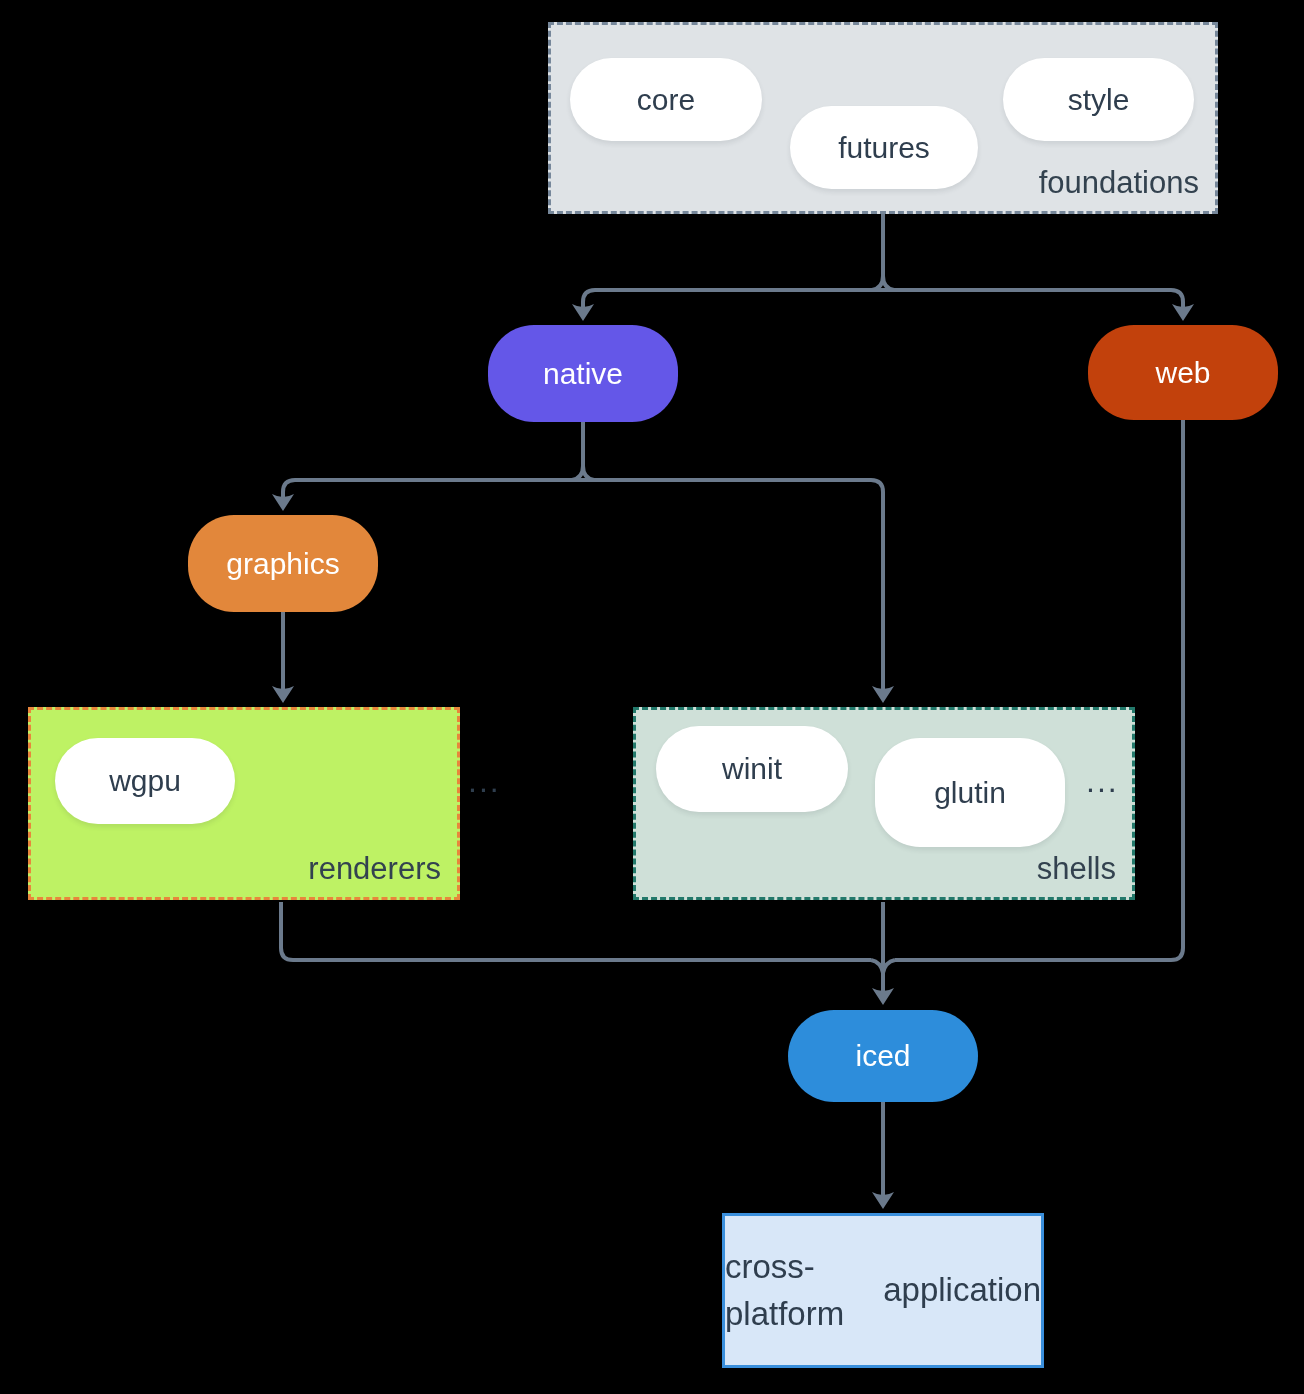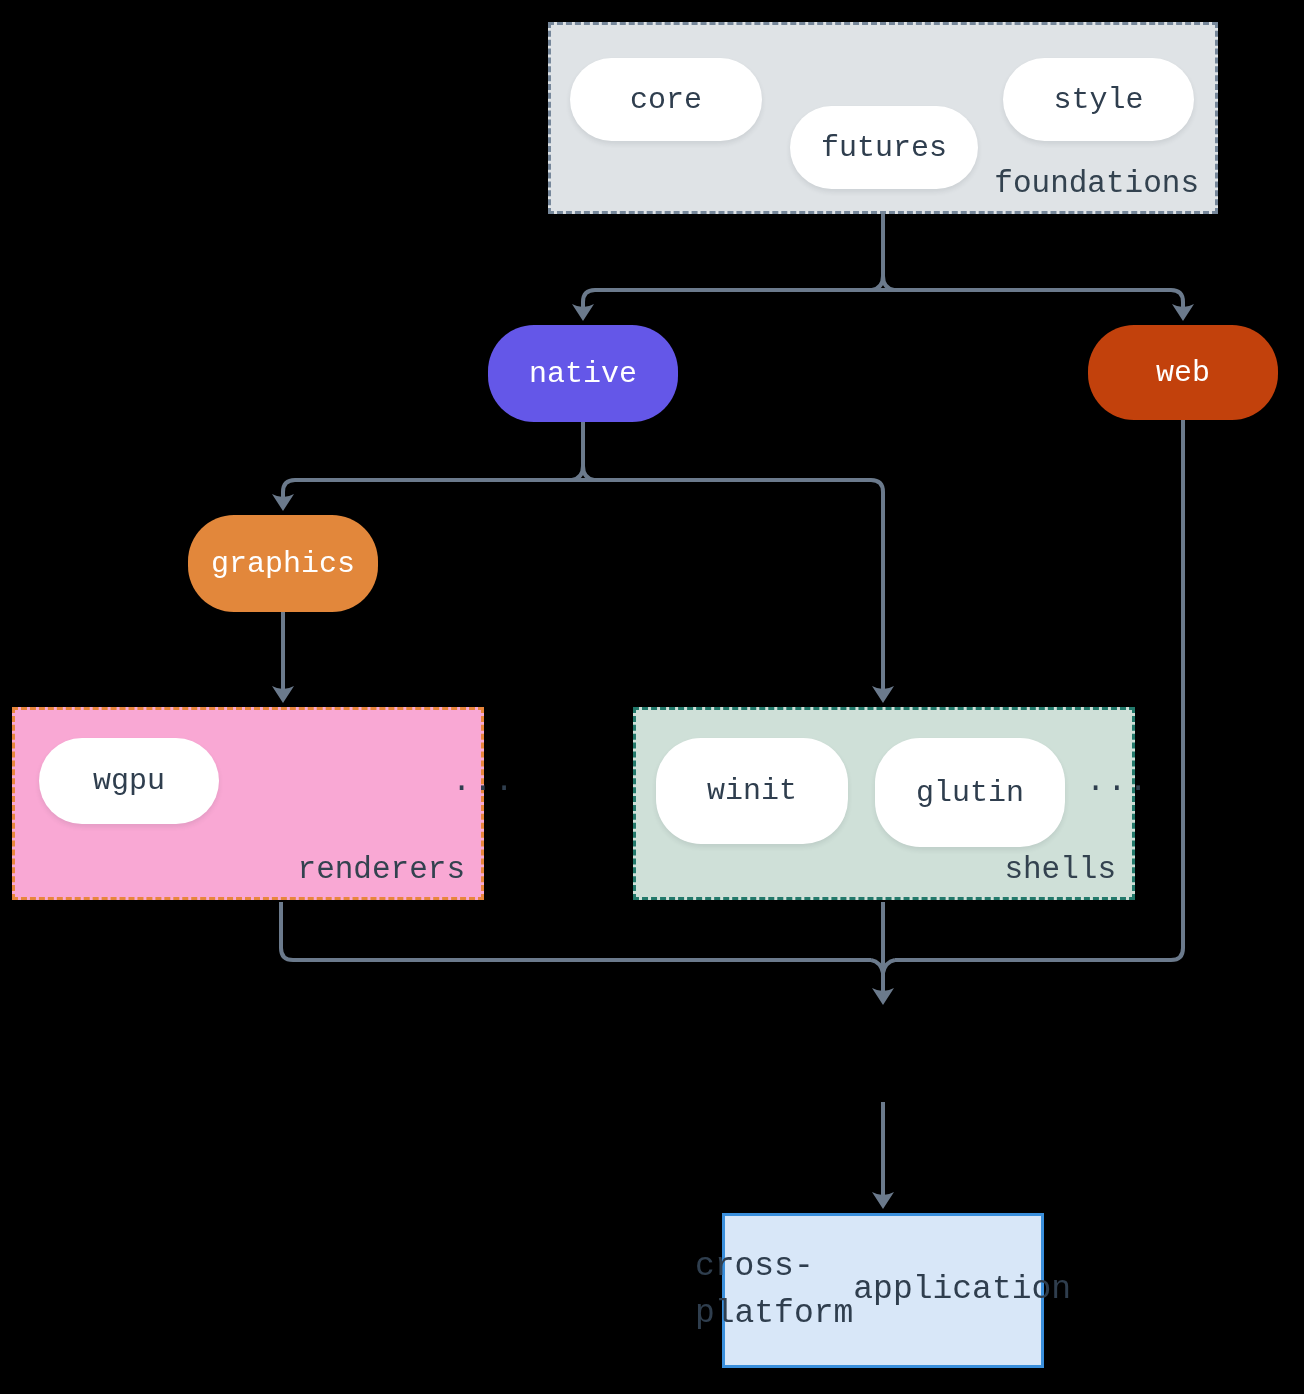--- a/index.html
+++ b/index.html
@@ -1,33 +1,33 @@
 <!DOCTYPE html>
 <html><head>
 <meta charset="utf-8">
 <style>
   html,body{margin:0;padding:0;background:#000;}
   .canvas{
     position:relative;
     width:1304px;height:1394px;
     background:#000;
-    font-family:Liberation Mono, monospace;
+    font-family:Liberation Sans, sans-serif;
     overflow:hidden;
   }
   svg.edges{position:absolute;left:0;top:0;width:1304px;height:1394px;}
 
   
   .group{position:absolute;box-sizing:border-box;}
   .group-foundations{
     left:548px;top:22px;width:670px;height:192px;
     background:#dfe3e6;border:3px dashed #76879a;
   }
   .group-renderers{
-    left:12px;top:707px;width:472px;height:193px;
-    background:#f9a8d4;border:3px dashed #e8863c;
+    left:28px;top:707px;width:432px;height:193px;
+    background:#bef264;border:3px dashed #e8863c;
   }
   .group-shells{
     left:633px;top:707px;width:502px;height:193px;
     background:#cfe0d8;border:3px dashed #23796b;
   }
   .group-label{
     position:absolute;right:16px;bottom:10px;
     font-size:31px;color:#33424f;
   }
 
@@ -113,25 +113,26 @@
 
   <div class="node node-graphics">graphics</div>
 
   <div class="group group-renderers">
     <div class="pill" style="left:24px;top:28px;width:180px;height:86px;">wgpu</div>
     <div class="ellipsis" style="left:437px;top:53px;">...</div>
     <div class="group-label">renderers</div>
   </div>
 
   <div class="group group-shells">
-    <div class="pill" style="left:20px;top:28px;width:192px;height:106px;">winit</div>
+    <div class="pill" style="left:20px;top:16px;width:192px;height:86px;">winit</div>
     <div class="pill" style="left:239px;top:28px;width:190px;height:109px;">glutin</div>
     <div class="ellipsis" style="left:450px;top:53px;">...</div>
     <div class="group-label">shells</div>
   </div>
 
+  <div class="node node-iced">iced</div>
 
   <div class="app-box">
     <span>cross-platform</span>
     <span>application</span>
   </div>
 
 </div>
 
 </body></html>

